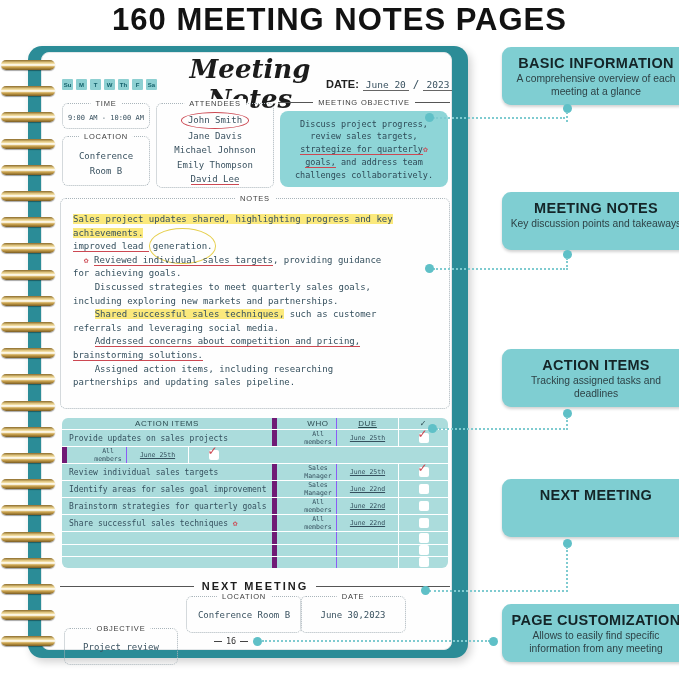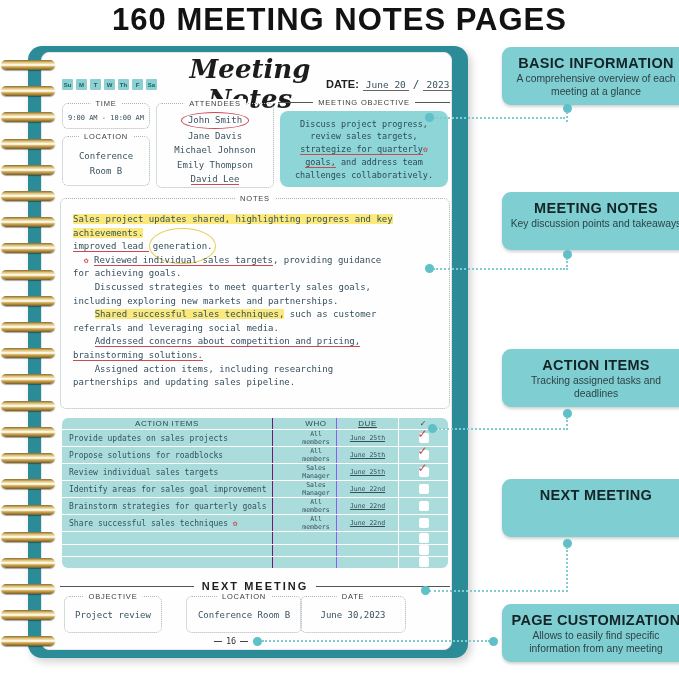--- a/index.html
+++ b/index.html
@@ -71,39 +71,39 @@
   .ycirc { border:1.3px solid #e6cf4e; border-radius:50%; padding:12px 3px; }
   .flower { color:#cc4852; font-size:8px; }
 
   
   .ai-table { position:absolute; left:62px; top:418px; width:386px; height:150px;
     background:#abdcdc; border-radius:6px; overflow:hidden; display:flex; flex-direction:column; }
   .ai-row { display:flex; border-top:1px solid #ffffff; flex:1; align-items:center; }
   .ai-row:first-child { border-top:none; }
   .ai-head { font-size:8px; letter-spacing:0.6px; color:#2c4b51; }
   .c-item { width:210px; padding-left:7px; overflow:hidden; white-space:nowrap; }
-  .c-who { width:64px; text-align:center; border-left:1px solid #701a75; align-self:stretch;
+  .c-who { width:64px; text-align:center; border-left:5px solid #701a75; align-self:stretch;
     display:flex; align-items:center; justify-content:center;padding-left:23px; }
   .c-due { width:62px; text-align:center; border-left:1px solid #8b5cf6; align-self:stretch;
     display:flex; align-items:center; justify-content:center;text-decoration:underline; }
   .c-chk { width:50px; border-left:1px solid #fff; align-self:stretch;
     display:flex; align-items:center; justify-content:center; }
   .ai-head .c-item { text-align:center; padding-left:0; }
   .ai-row .hand-cell { font-family:"DejaVu Sans Mono", monospace; color:#35505e; }
   .c-item.hand-cell { font-size:8px; }
   .c-who.hand-cell, .c-due.hand-cell { font-size:6.5px; }
   .chkbox { position:relative; width:10px; height:10px; background:#ffffff; border-radius:2px; }
   .chkmark { position:absolute; left:-1px; top:-5px; color:#cc4852; font-size:12px; line-height:12px; }
 
   
   .next-heading { position:absolute; left:60px; top:580px; width:390px; display:flex;
     align-items:center; gap:8px; }
   .next-heading .txt { font-size:11px; font-weight:bold; letter-spacing:2px; color:#1d1d1d; white-space:nowrap; }
   .nm-box { height:37px; top:596px; }
-  .nm-objective { left:64px;  width:98px; }
+  .nm-objective { left:64px;  width:114px;margin-top:32px; }
   .nm-location  { left:186px; width:116px; }
   .nm-date      { left:300px; width:106px; }
   .nm-val { position:absolute; left:0; width:100%; top:13px; text-align:center; font-size:9px; }
 
   .page-num { position:absolute; left:214px; top:636px; display:flex; align-items:center; gap:4px; }
   .page-num .dash { width:8px; height:1px; background:#444; }
   .page-num .num { font-family:"DejaVu Sans Mono", monospace; font-size:8.5px; color:#333; }
 
   
   .callout { position:absolute; left:502px; width:188px; height:58px; background:#7fced2;
@@ -239,21 +239,20 @@
         <div class="c-item hand-cell"><span>Provide updates on sales projects</span></div>
         <div class="c-who hand-cell">All members</div>
         <div class="c-due hand-cell">June 25th</div>
         <div class="c-chk">
           <div class="chkbox">
             <span class="chkmark">✓</span>
           </div>
         </div>
       </div>
       <div class="ai-row">
-        <div class="c-item hand-cell"><span>Propose solutions for roadblocks</span></div>
         <div class="c-who hand-cell">All members</div>
         <div class="c-due hand-cell">June 25th</div>
         <div class="c-chk">
           <div class="chkbox">
             <span class="chkmark">✓</span>
           </div>
         </div>
       </div>
       <div class="ai-row">
         <div class="c-item hand-cell"><span>Review individual sales targets</span></div>

